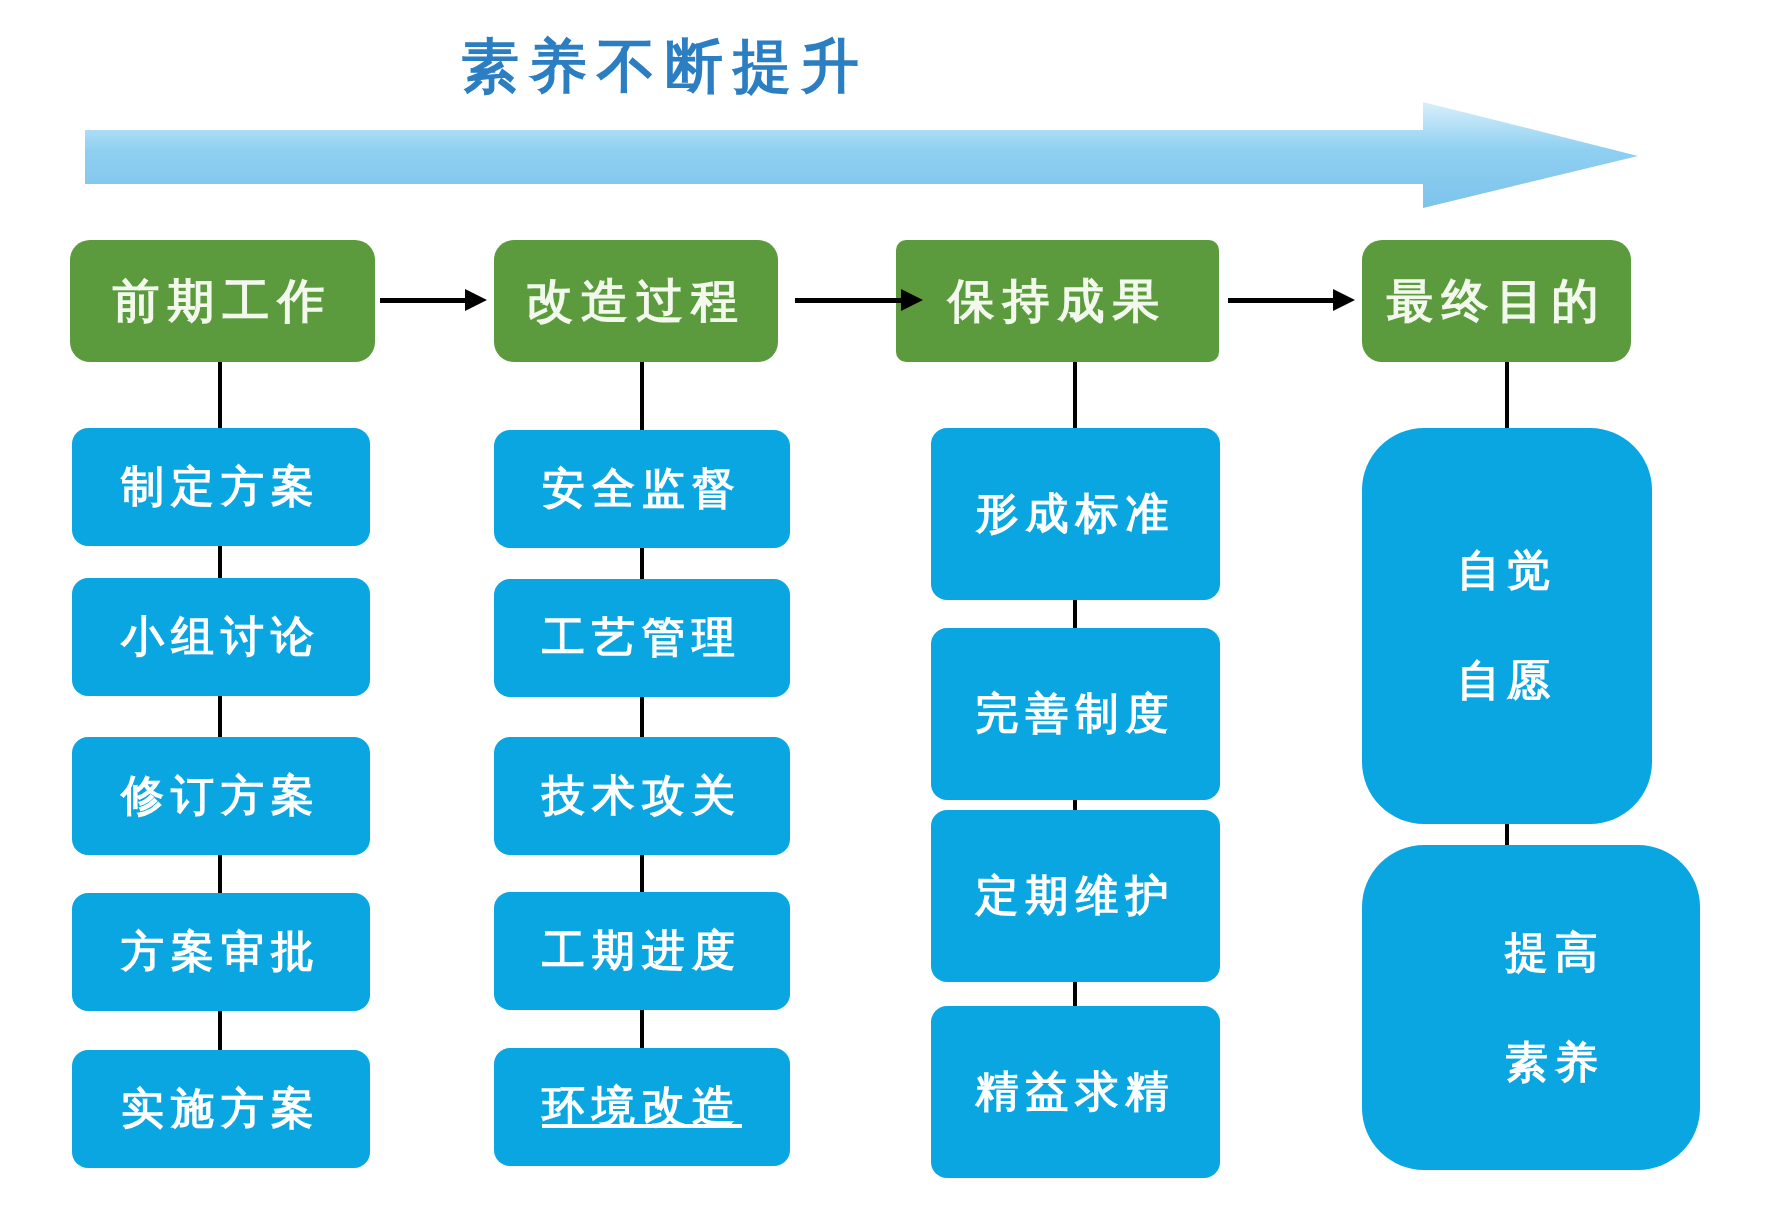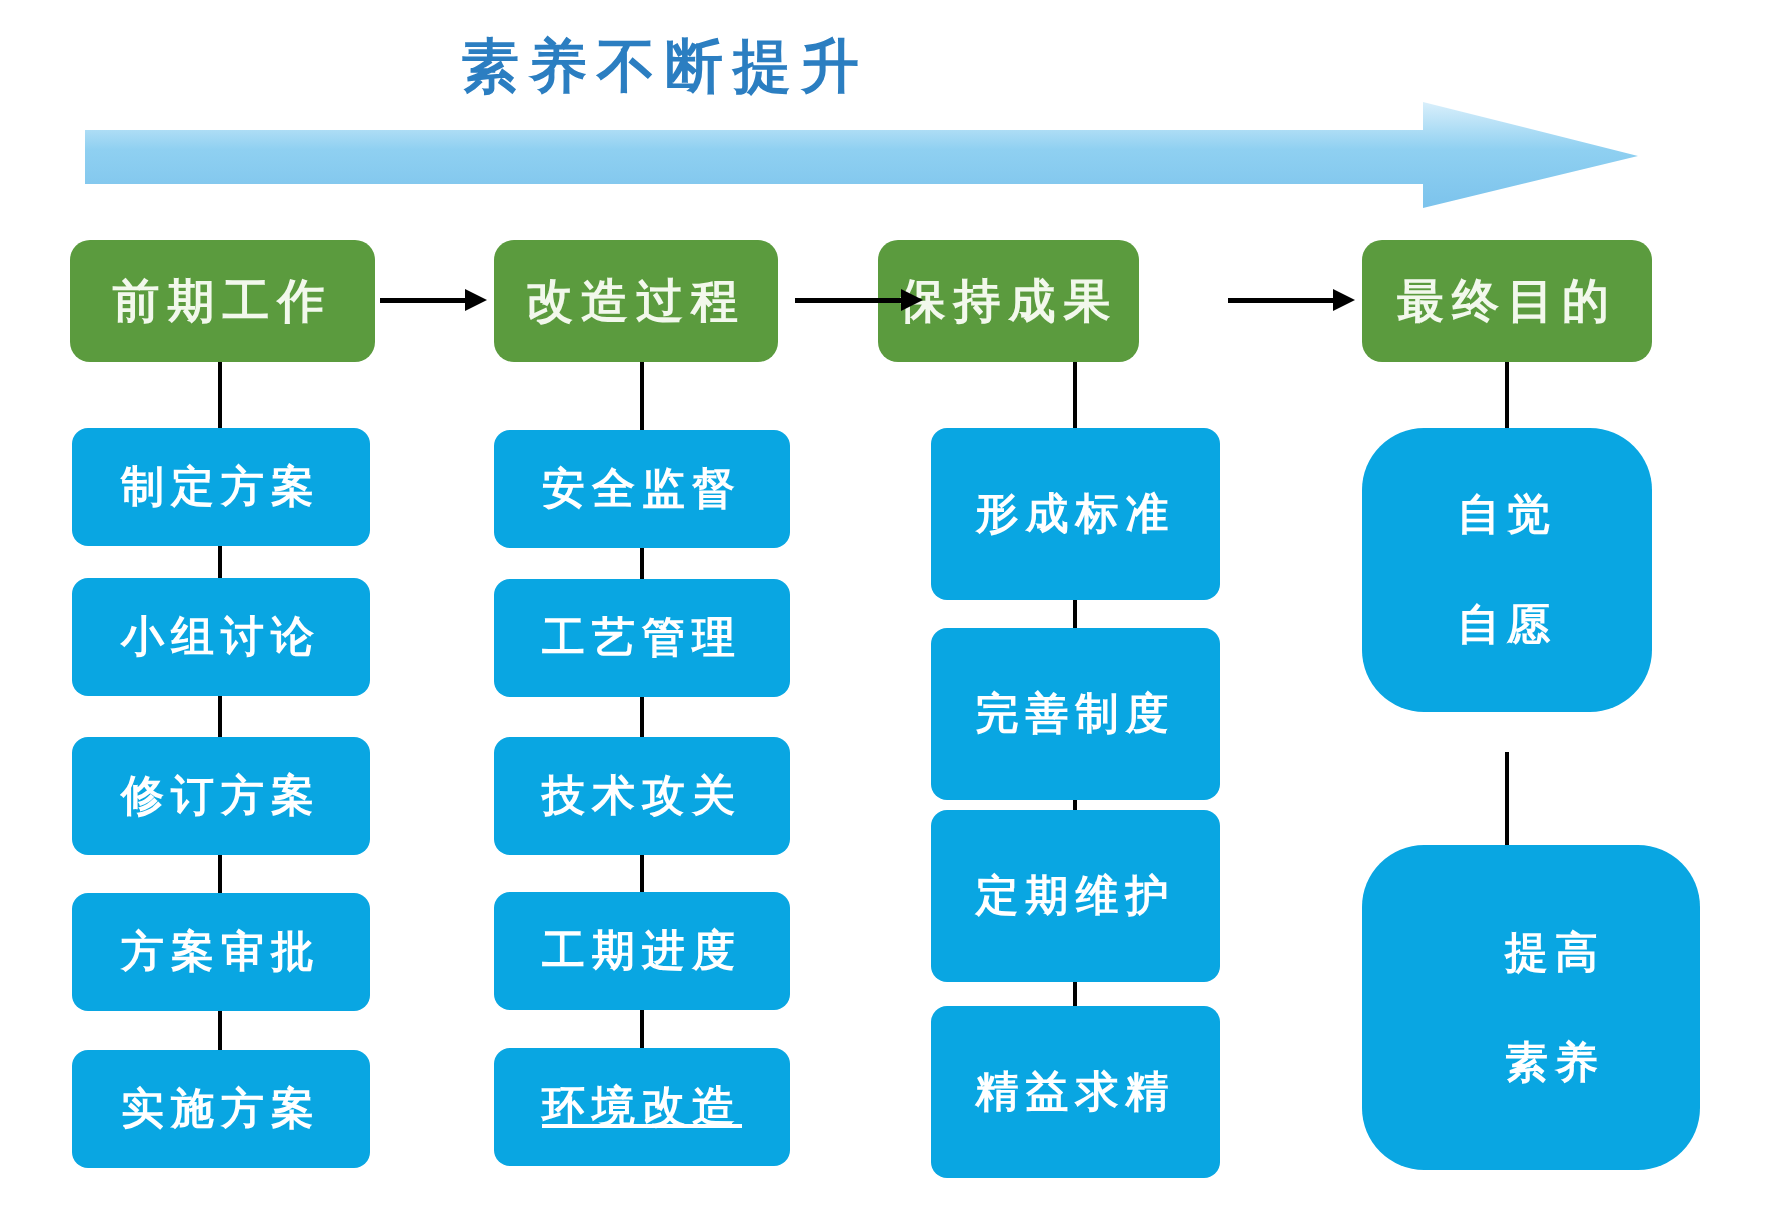--- a/index.html
+++ b/index.html
@@ -18,22 +18,22 @@
 
   
   .big-arrow{position:absolute;left:85px;top:100px;width:1560px;height:110px;}
 
   
   .hdr{position:absolute;top:240px;height:122px;background:var(--green);border-radius:20px;
        color:#f2f8ec;font-weight:bold;font-size:47px;letter-spacing:8px;
        display:flex;align-items:center;justify-content:center;}
   .hdr.c1{left:70px;width:305px;}
   .hdr.c2{left:494px;width:284px;}
-  .hdr.c3{left:878px;width:261px;}
-  .hdr.c4{left:1362px;width:290px;}
+  .hdr.c3{left:896px;width:323px;border-radius:10px;}
+  .hdr.c4{left:1362px;width:269px;}
 
   
   .h-arrow{position:absolute;top:298px;height:5px;background:var(--black);}
   .h-arrow::after{content:'';position:absolute;right:-21px;top:-9px;width:0;height:0;
      border-left:22px solid var(--black);border-top:11px solid transparent;border-bottom:11px solid transparent;}
   .ha1{left:380px;width:86px;}
   .ha2{left:795px;width:107px;}
   .ha3{left:1228px;width:106px;}
 
   
@@ -43,21 +43,21 @@
   .b{position:absolute;background:var(--blue);border-radius:16px;color:#fff;font-weight:bold;
      font-size:43px;letter-spacing:7px;display:flex;align-items:center;justify-content:center;
      text-align:center;white-space:pre-line;}
   .col1{left:72px;width:298px;height:118px;}
   .col2{left:494px;width:296px;height:118px;}
   .col3{left:931px;width:289px;height:172px;}
   .col4{left:1362px;width:290px;border-radius:62px;line-height:2.55;}
   .r1a{top:428px;} .r1b{top:578px;} .r1c{top:737px;} .r1d{top:893px;} .r1e{top:1050px;}
   .r2a{top:430px;} .r2b{top:579px;} .r2c{top:737px;} .r2d{top:892px;} .r2e{top:1048px;text-decoration:underline;}
   .r3a{top:428px;} .r3b{top:628px;} .r3c{top:810px;} .r3d{top:1006px;}
-  .r4a{top:428px;height:284px;} .r4b{top:845px;height:325px;padding-left:48px;}
+  .r4a{top:428px;height:396px;} .r4b{top:845px;height:325px;padding-left:48px;}
 </style>
 </head>
 <body>
 
 <div class="canvas">
 
   <div class="title">素养不断提升</div>
 
   <svg class="big-arrow" viewBox="0 0 1560 110" preserveAspectRatio="none" aria-hidden="true">
     <defs>

